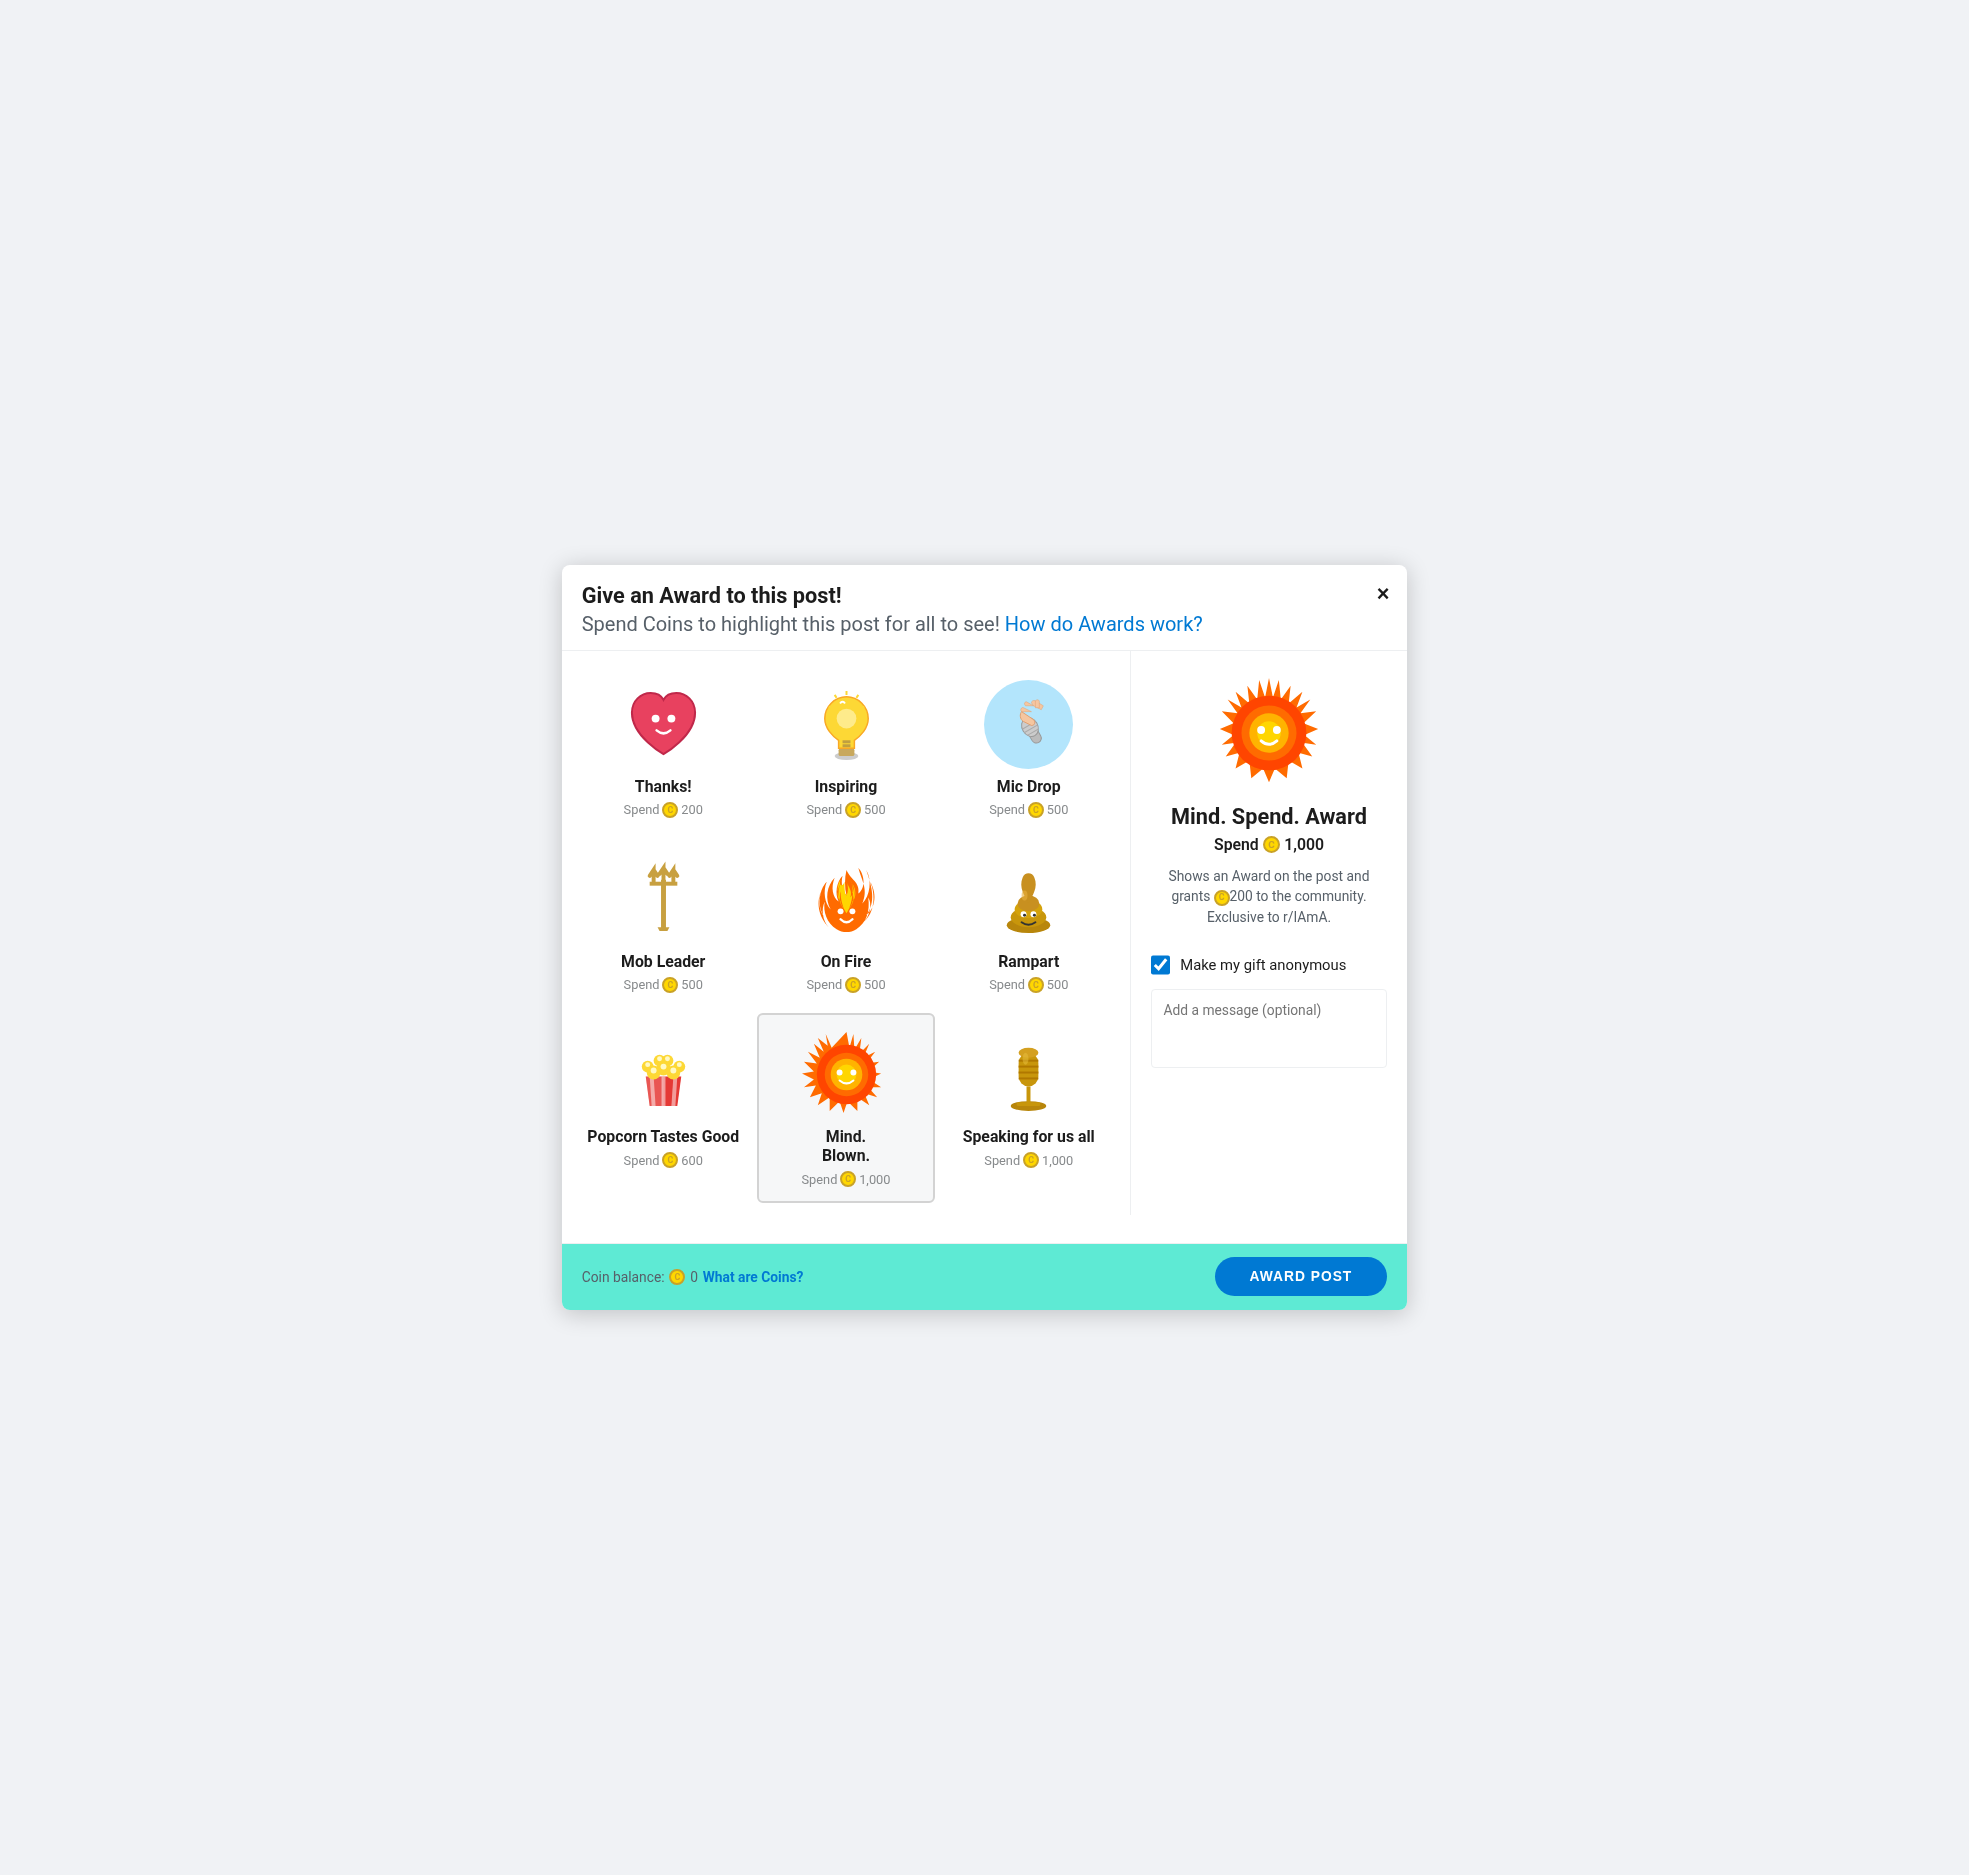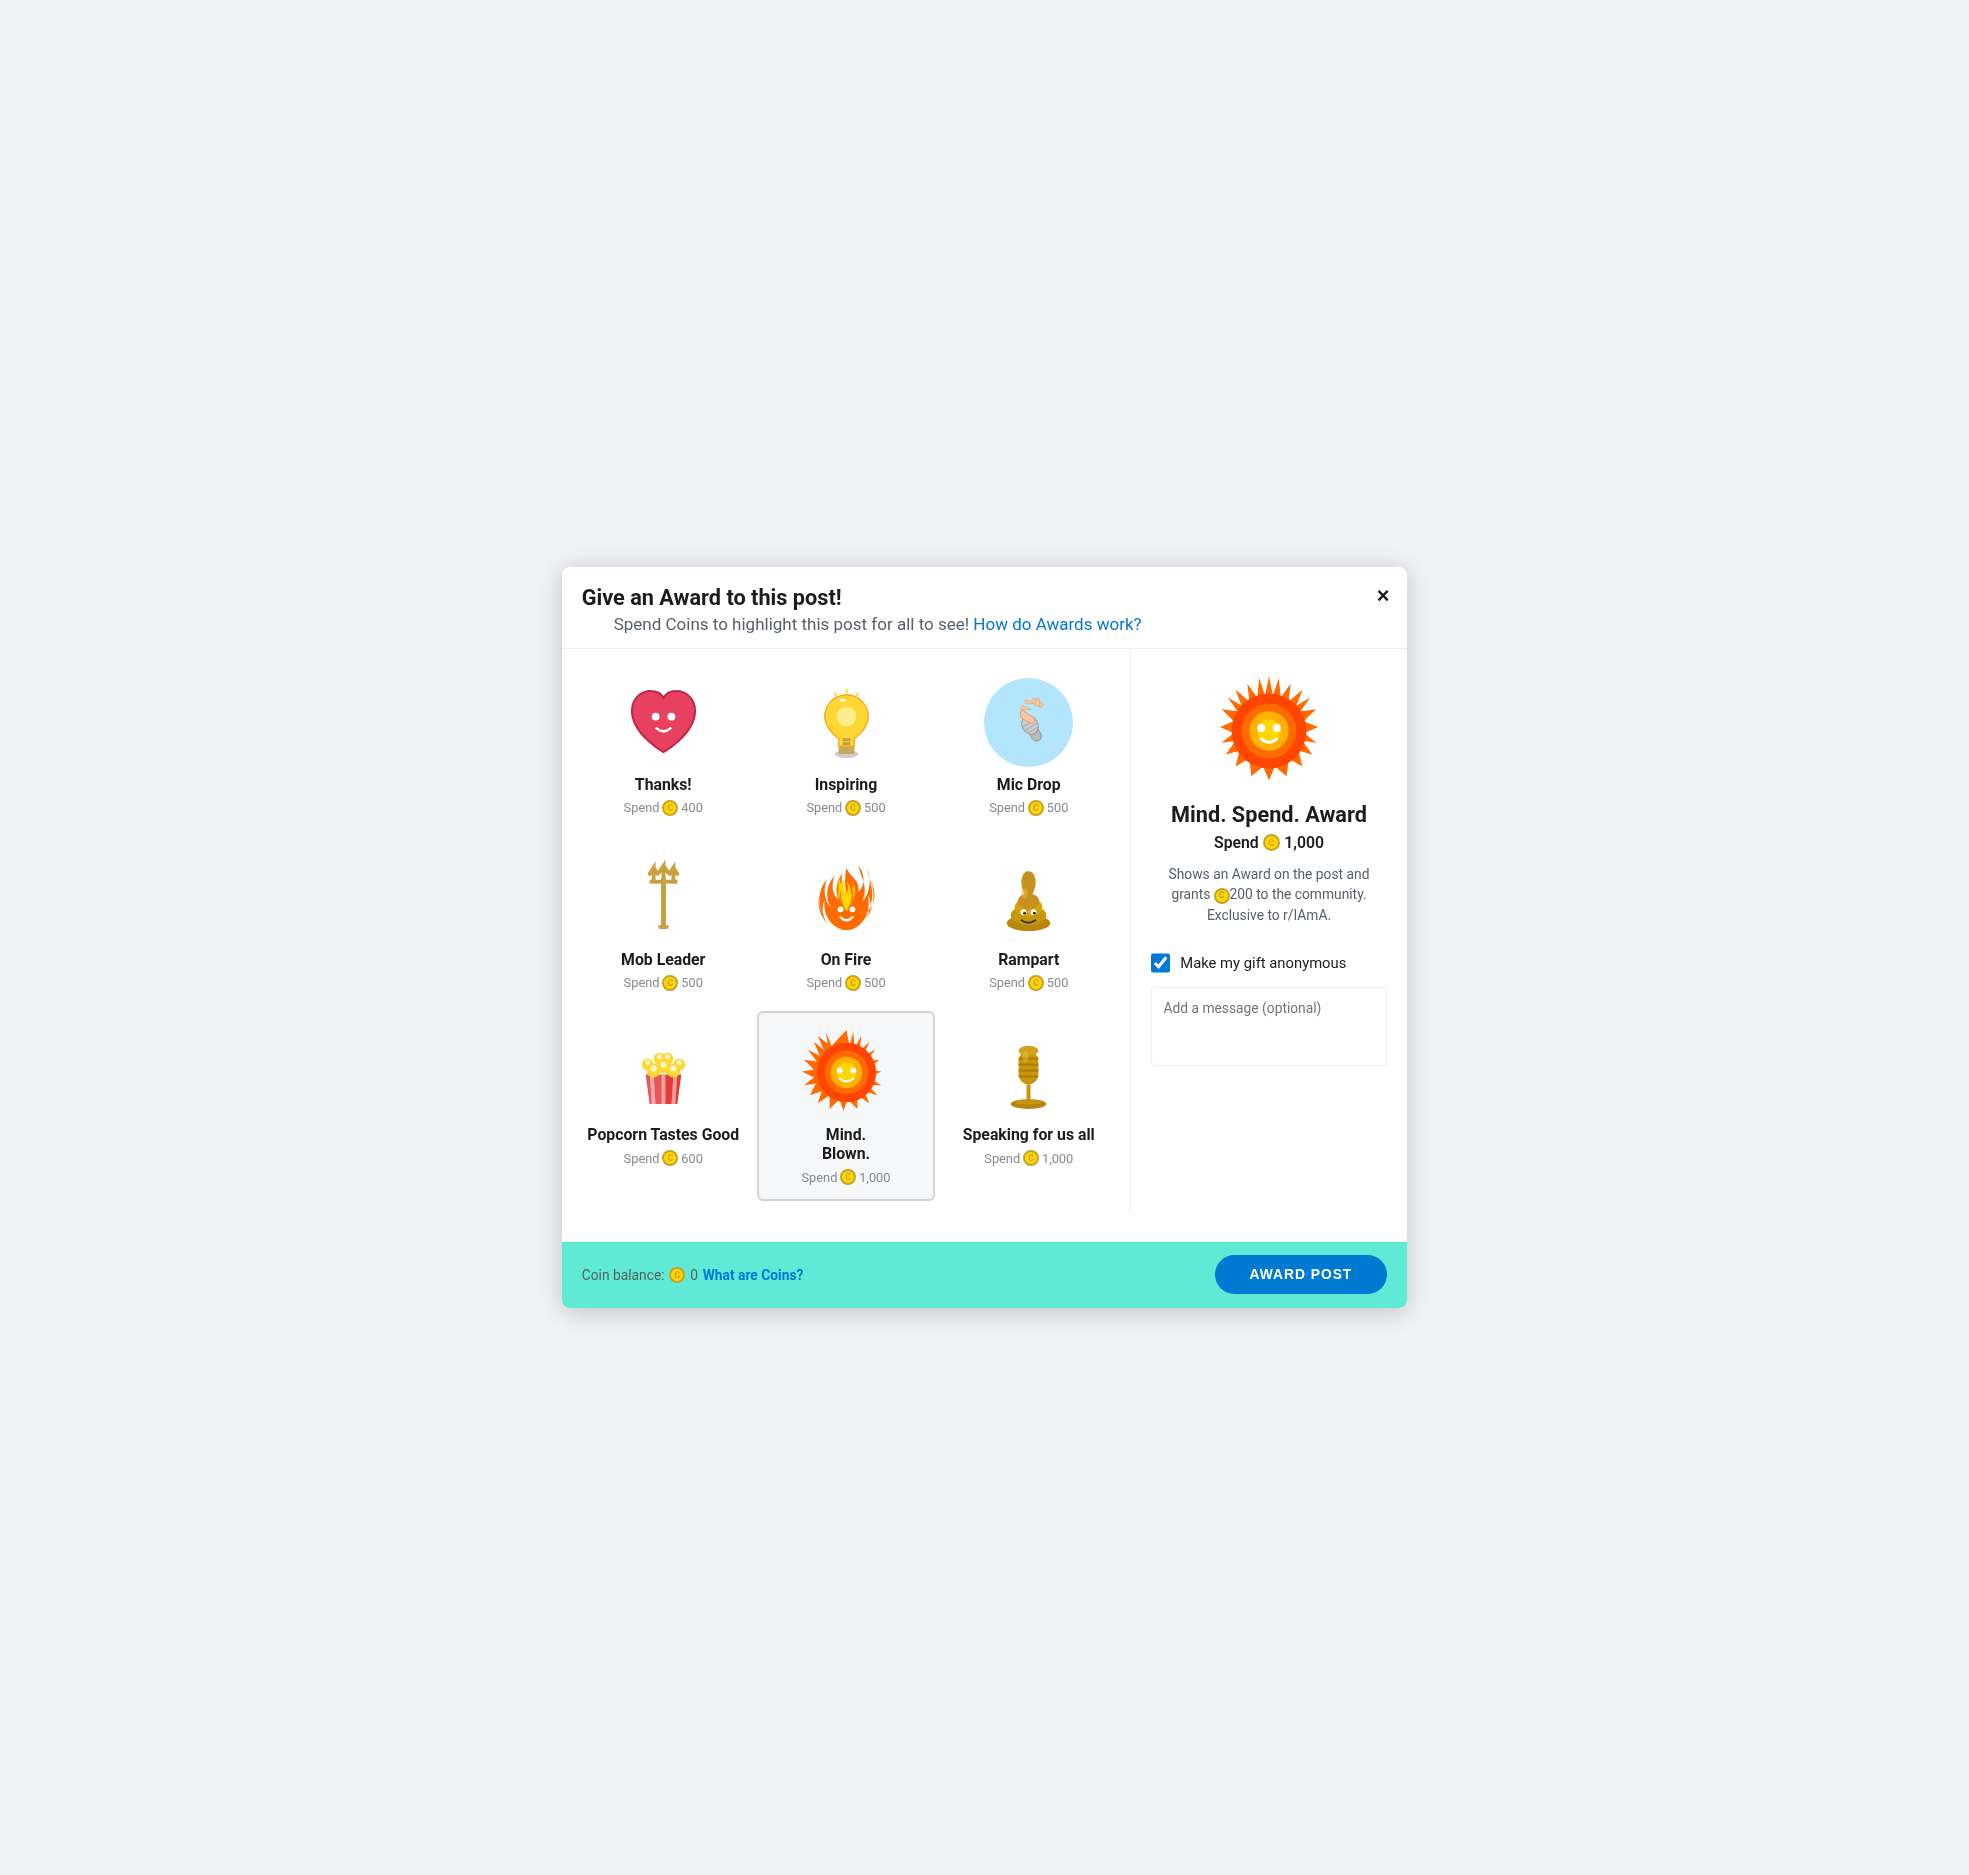--- a/index.html
+++ b/index.html
@@ -21,23 +21,22 @@
     }
 
     .modal-title {
       font-size: 21.7px;
       font-weight: 700;
       color: #1c1c1c;
       margin-bottom: 3.9px;
     }
 
     .modal-subtitle {
-      font-size: 17px;
+      font-size: 20px;
       color: #576069;
-      margin-left: 32px;
     }
 
     .modal-subtitle a {
       color: #0079d3;
       text-decoration: none;
     }
 
     .close-btn {
       position: absolute;
       top: 15.8px;
@@ -285,21 +284,21 @@
               <path d="M40 70 C40 70 8 52 8 28 C8 16 17 8 27 8 C33 8 38 11 40 15 C42 11 47 8 53 8 C63 8 72 16 72 28 C72 52 40 70 40 70Z" fill="#e8415f" stroke="#c0284a" stroke-width="2"></path>
               <circle cx="32" cy="34" r="4" fill="white"></circle>
               <circle cx="48" cy="34" r="4" fill="white"></circle>
               <path d="M33 46 Q40 52 47 46" stroke="white" stroke-width="2.5" fill="none" stroke-linecap="round"></path>
             </svg>
           </div>
           <div class="award-name">Thanks!</div>
           <div class="award-cost">
             <span>Spend</span>
             <span class="coin-icon">C</span>
-            <span>400</span>
+            <span>200</span>
           </div>
         </div>
 
         <div class="award-item">
           <div class="award-emoji">
             <svg width="79" height="79" viewBox="0 0 80 80" xmlns="http://www.w3.org/2000/svg">
               <ellipse cx="40" cy="72" rx="12" ry="4" fill="#ccc"></ellipse>
               <rect x="32" y="64" width="16" height="8" rx="2" fill="#c8a85c"></rect>
               <path d="M40 12 C28 12 18 22 18 34 C18 44 26 52 32 56 L32 64 L48 64 L48 56 C54 52 62 44 62 34 C62 22 52 12 40 12Z" fill="#fdd835" stroke="#f9a825" stroke-width="1.5"></path>
               <circle cx="40" cy="34" r="10" fill="#fff9c4" opacity="0.6"></circle>

